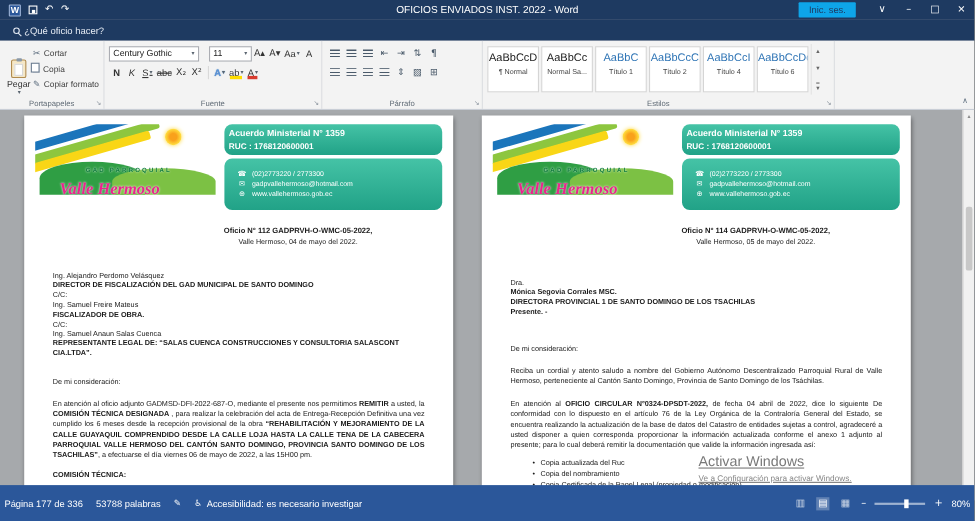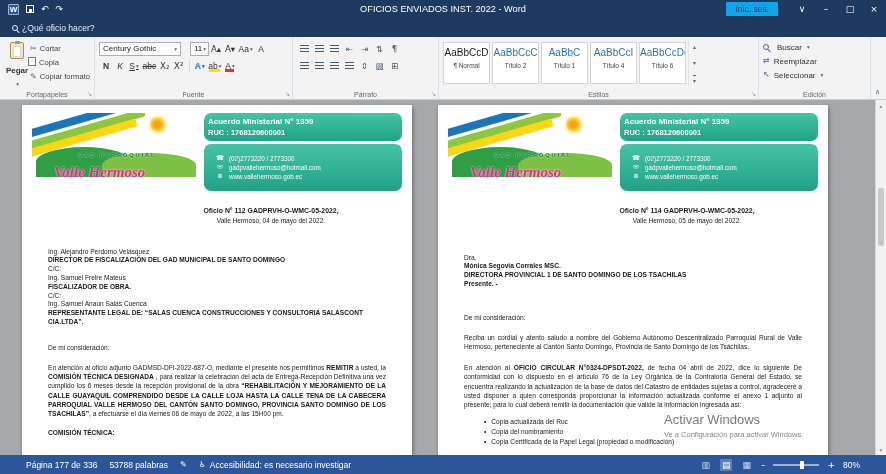--- a/index.html
+++ b/index.html
@@ -39,39 +39,39 @@
   .ribbon{position:absolute;top:37px;left:0;right:0;height:63px;background:#f3f3f3;
           border-bottom:1px solid #c9ced6;display:flex;overflow:hidden;}
   .grp{position:relative;height:100%;border-right:1px solid #dcdee1;padding:3px 4px 12px 4px;flex:none;}
   .grp-label{position:absolute;bottom:1px;left:0;right:0;text-align:center;font-size:7px;color:#5f6a75;}
   .launcher{position:absolute;right:2px;bottom:2px;font-size:6px;color:#7a8490;line-height:1;}
   .rib-row{display:flex;align-items:center;height:17px;}
   .dd{font-size:5.5px;color:#5a6570;margin-left:1px;}
 
   .g-clip{width:95px;}
   .clip-body{display:flex;height:100%;}
-  .paste-btn{width:34px;display:flex;flex-direction:column;align-items:center;justify-content:space-between;
-             font-size:8px;color:#333;padding-top:2px;font-weight:bold;}
+  .paste-btn{width:34px;display:flex;flex-direction:column;align-items:center;justify-content:flex-end;
+             font-size:8px;color:#333;padding-top:2px;}
   .ic-clip{width:14px;height:17px;background:#f5e7c6;border:1px solid #b08b4f;border-radius:2px;
            position:relative;margin-bottom:1px;}
   .ic-clip::before{content:"";position:absolute;left:2px;top:3px;right:2px;bottom:1px;background:#fff;
            border:1px solid #d8d8d8;}
   .ic-clip::after{content:"";position:absolute;left:4px;top:-2px;width:5px;height:3px;background:#8a99a8;border-radius:1px;}
   .mini-col{display:flex;flex-direction:column;justify-content:flex-start;gap:1px;padding-top:2px;}
   .mini-btn{display:flex;align-items:center;gap:3px;height:13px;font-size:7.6px;color:#444;white-space:nowrap;}
   .mi{font-size:8px;color:#5a6b7d;line-height:1;}
   .ic-copy{display:inline-block;width:6px;height:7px;border:1px solid #6b7c90;background:#fff;position:relative;}
   .ic-copy::before{content:"";position:absolute;left:-3px;top:-3px;width:6px;height:7px;
         border:1px solid #6b7c90;background:#fff;}
 
   .g-font{width:198px;}
   .combo{border:1px solid #abadb3;background:#fff;font-size:8px;height:14px;display:flex;
          align-items:center;justify-content:space-between;padding:0 3px;color:#222;}
   .fname{width:82px;}
-  .fsize{width:19px;margin-left:9px;}
+  .fsize{width:39px;margin-left:9px;}
   .fbtn{display:inline-flex;align-items:center;justify-content:center;min-width:13px;height:15px;
         font-size:8.5px;color:#333;position:relative;margin:0 0.5px;padding:0 1px;}
   .b-bold{font-weight:bold;}
   .b-italic{font-style:italic;}
   .b-under{text-decoration:underline;}
   .b-strike{text-decoration:line-through;text-align:center;}
   .fx{color:#5f93d6;font-weight:bold;text-shadow:0 0 1px #2e74b5;}
   .bar{position:absolute;left:2px;right:2px;bottom:1px;height:3px;}
   .bar.y{background:#ffdd00;}
   .bar.r{background:#d83b2f;}
@@ -140,35 +140,35 @@
   .p2 .recipient{margin-top:30px;}
   .salutation{margin:17px 26px 0 26px;font-size:6.6px;}
   .p2 .salutation{margin-top:25px;}
   .par{margin:12px 26px 0 26px;font-size:6.6px;line-height:1.4;text-align:justify;}
   .closing{margin:11px 26px 0 26px;font-size:6.6px;font-weight:bold;}
   .bullets{margin:8px 26px 0 46px;font-size:6.6px;line-height:1.5;}
   .brow{display:flex;gap:5px;}
   .brow::before{content:"•";line-height:1.5;}
 
   
-  .watermark{position:absolute;left:664px;top:312px;color:#6e6e6e;opacity:.92;}
+  .watermark{position:absolute;left:635px;top:312px;color:#6e6e6e;opacity:.92;text-decoration:underline;}
   .wm1{font-size:13px;}
   .wm2{font-size:7.5px;color:#7c7c7c;margin-top:3px;}
 
   
   .vscroll{position:absolute;top:0;bottom:0;right:0;width:11px;background:#f1f1f1;border-left:1px solid #d5d5d5;}
   .vs-arrow{position:absolute;left:0;right:0;height:11px;display:flex;align-items:center;justify-content:center;
         font-size:5.5px;color:#8a8a8a;}
   .vs-up{top:0;}
   .vs-down{bottom:0;}
   .vs-thumb{position:absolute;left:2px;right:2px;top:88px;height:58px;background:#c8c8c8;border-radius:2px;}
 
   
-  .statusbar{position:absolute;left:0;right:0;bottom:0;height:19px;background:#2b579a;color:#fff;
-        display:flex;align-items:center;padding:0 26px;font-size:8.5px;}
+  .statusbar{position:absolute;left:0;right:0;bottom:0;height:33px;background:#2b579a;color:#fff;
+        display:flex;align-items:center;padding:0 4px;font-size:8.5px;}
   .sb-left{display:flex;align-items:center;gap:12px;white-space:nowrap;}
   .sb-acc{display:flex;align-items:center;gap:4px;}
   .sbi{font-size:8px;line-height:1;}
   .sb-right{margin-left:auto;display:flex;align-items:center;gap:8px;white-space:nowrap;}
   .sbv{font-size:9px;opacity:.75;padding:1px 2px;}
   .sbv.on{opacity:1;background:rgba(255,255,255,.25);}
   .sbz{font-size:9px;}
   .ztrack{display:inline-block;width:46px;height:2px;background:rgba(255,255,255,.55);position:relative;}
   .zthumb{position:absolute;left:58%;top:-3px;width:4px;height:8px;background:#fff;}
 </style>
@@ -315,29 +315,33 @@
     </div>
 
     <div class="grp g-styles">
       <div class="cards">
 
           <div class="card">
             <div class="prev" style="color: rgb(26, 26, 26);">AaBbCcD</div>
             <div class="sname">¶ Normal</div>
           </div>
 
+          <div class="card">
+            <div class="prev" style="color: rgb(26, 26, 26);">AaBbCc</div>
+            <div class="sname">Normal Sa...</div>
+          </div>
+
+          <div class="card">
+            <div class="prev" style="color: rgb(46, 116, 181);">AaBbC</div>
+            <div class="sname">Título 1</div>
+          </div>
 
           <div class="card">
             <div class="prev" style="color: rgb(46, 116, 181);">AaBbCcC</div>
             <div class="sname">Título 2</div>
-          </div>
-
-          <div class="card">
-            <div class="prev" style="color: rgb(46, 116, 181);">AaBbC</div>
-            <div class="sname">Título 1</div>
           </div>
 
           <div class="card">
             <div class="prev" style="color: rgb(46, 116, 181);">AaBbCcI</div>
             <div class="sname">Título 4</div>
           </div>
 
           <div class="card">
             <div class="prev" style="color: rgb(46, 116, 181);">AaBbCcDc</div>
             <div class="sname">Título 6</div>
@@ -345,37 +349,20 @@
         </div>
       <div class="gal-col">
         <span class="glyph">▴</span>
         <span class="glyph">▾</span>
         <span class="glyph more">▾</span>
       </div>
       <span class="grp-label">Estilos</span>
       <span class="launcher glyph">↘</span>
     </div>
 
-    <div class="grp g-edit">
-      <div class="ed-row">
-        <span class="mag" style="color:#4a6a9a;"></span>
-        <span>Buscar</span>
-        <span class="dd glyph">▾</span>
-      </div>
-      <div class="ed-row">
-        <span class="edi glyph">⇄</span>
-        <span>Reemplazar</span>
-      </div>
-      <div class="ed-row">
-        <span class="edi glyph">↖</span>
-        <span>Seleccionar</span>
-        <span class="dd glyph">▾</span>
-      </div>
-      <span class="grp-label">Edición</span>
-    </div>
 
     <span class="collapse-btn glyph">∧</span>
   </div>
 
   <div class="docarea">
 
     <div class="page p1 doc-text">
       <div class="lh">
         <div class="lh-logo">
           <span class="stripe s1"></span>

